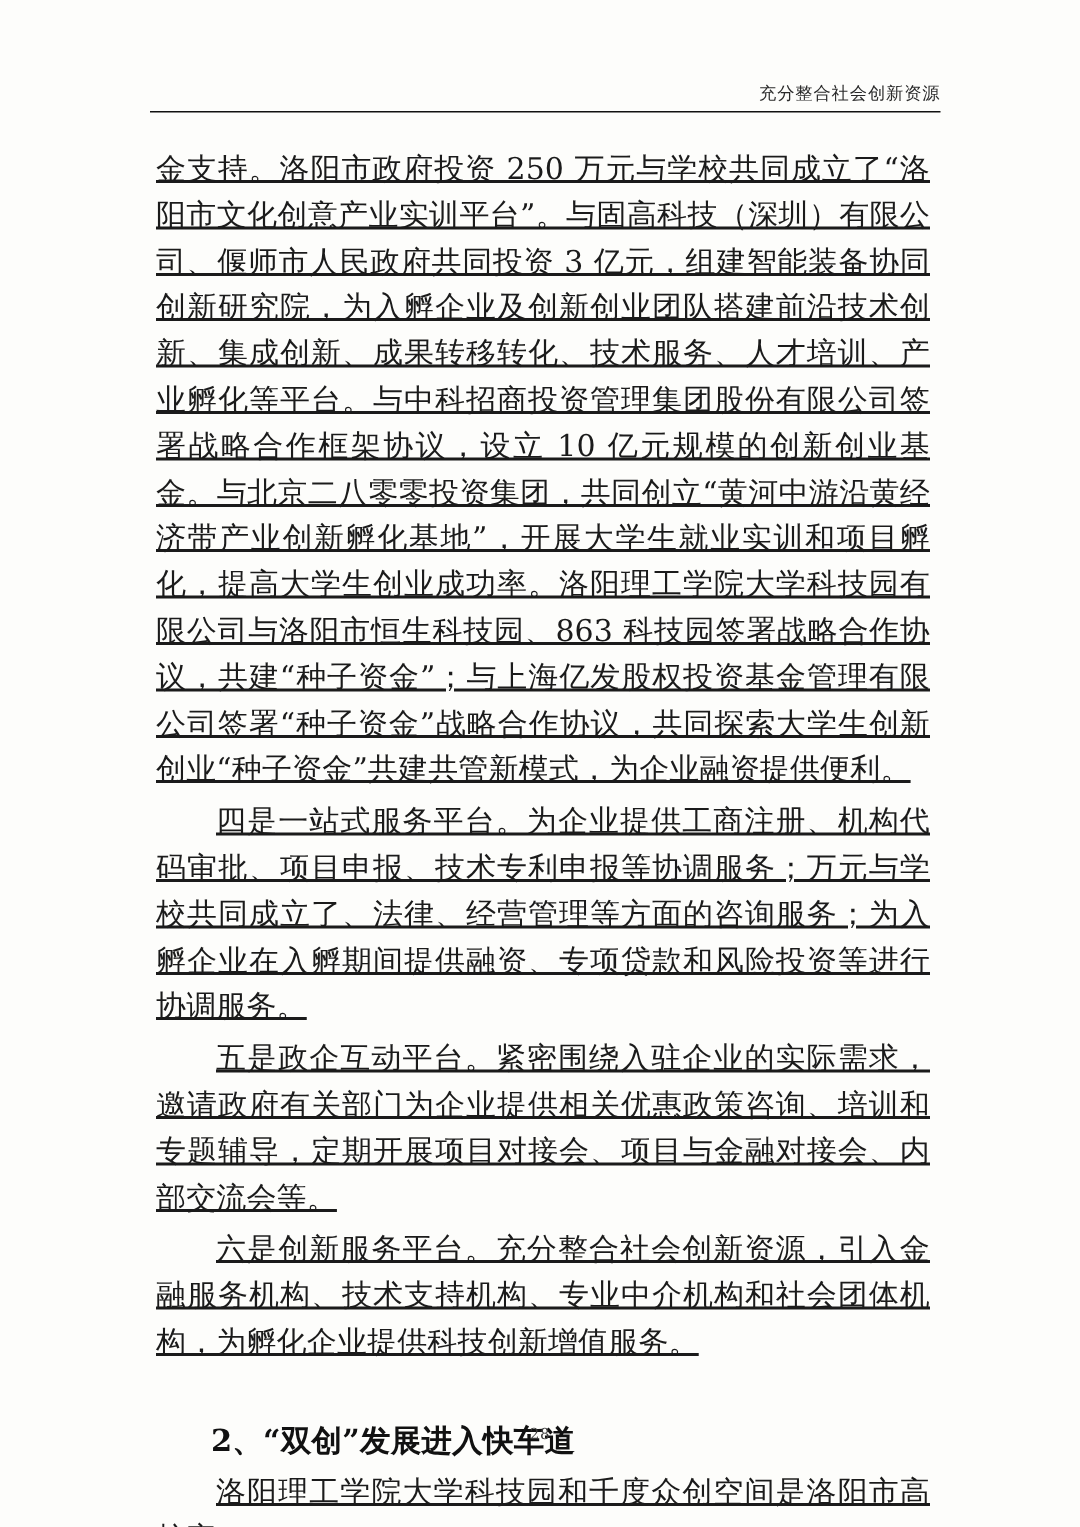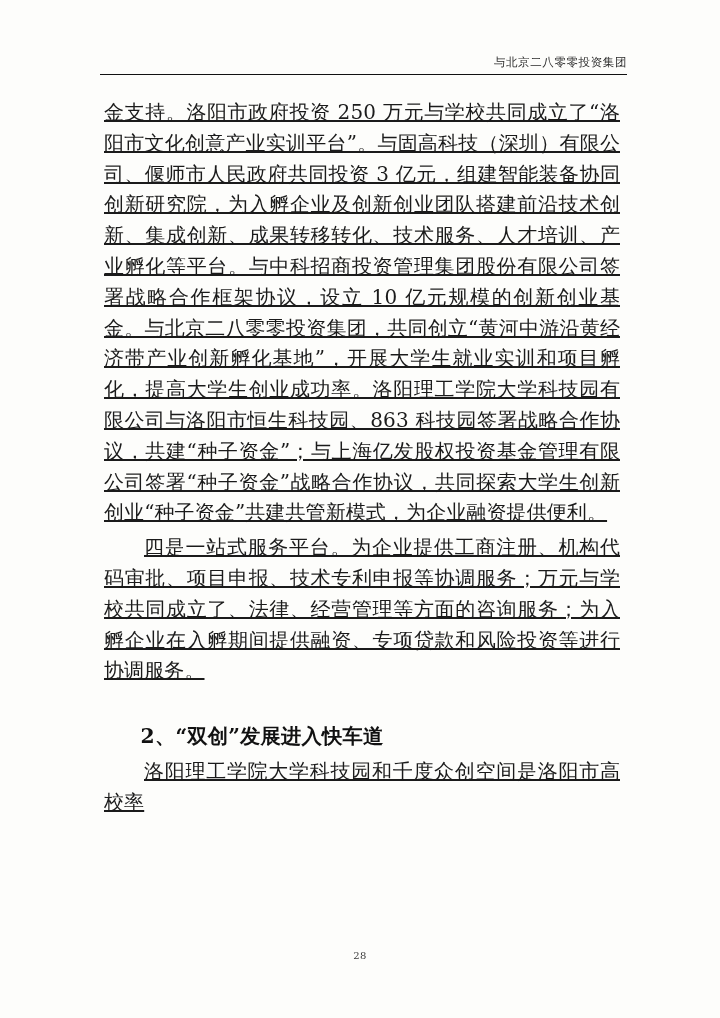--- a/index.html
+++ b/index.html
@@ -99,31 +99,33 @@
     font-family: "DejaVu Serif", "Liberation Serif", serif;
     letter-spacing: 0.5px;
   }
 </style>
 </head>
 <body>
 
 <div class="page">
 
   <div class="header-zone">
-    <div class="header-text">与北京二八零零投资集团</div>
+    <div class="header-text">充分整合社会创新资源</div>
     <div class="header-rule"></div>
   </div>
 
   <div class="body-col">
 
     <p class="para">金支持。洛阳市政府投资 250 万元与学校共同成立了“洛阳市文化创意产业实训平台”。与固高科技（深圳）有限公司、偃师市人民政府共同投资 3 亿元，组建智能装备协同创新研究院，为入孵企业及创新创业团队搭建前沿技术创新、集成创新、成果转移转化、技术服务、人才培训、产业孵化等平台。与中科招商投资管理集团股份有限公司签署战略合作框架协议，设立 10 亿元规模的创新创业基金。与北京二八零零投资集团，共同创立“黄河中游沿黄经济带产业创新孵化基地”，开展大学生就业实训和项目孵化，提高大学生创业成功率。洛阳理工学院大学科技园有限公司与洛阳市恒生科技园、863 科技园签署战略合作协议，共建“种子资金”；与上海亿发股权投资基金管理有限公司签署“种子资金”战略合作协议，共同探索大学生创新创业“种子资金”共建共管新模式，为企业融资提供便利。</p>
 
     <p class="para indent">四是一站式服务平台。为企业提供工商注册、机构代码审批、项目申报、技术专利申报等协调服务；万元与学校共同成立了、法律、经营管理等方面的咨询服务；为入孵企业在入孵期间提供融资、专项贷款和风险投资等进行协调服务。</p>
 
+    <p class="para indent">五是政企互动平台。紧密围绕入驻企业的实际需求，邀请政府有关部门为企业提供相关优惠政策咨询、培训和专题辅导，定期开展项目对接会、项目与金融对接会、内部交流会等。</p>
 
+    <p class="para indent">六是创新服务平台。充分整合社会创新资源，引入金融服务机构、技术支持机构、专业中介机构和社会团体机构，为孵化企业提供科技创新增值服务。</p>
 
     <div class="spacer-block"></div>
 
     <p class="heading">2、“双创”发展进入快车道</p>
 
     <p class="para indent">洛阳理工学院大学科技园和千度众创空间是洛阳市高校率</p>
 
   </div>
 
   <div class="footer">

